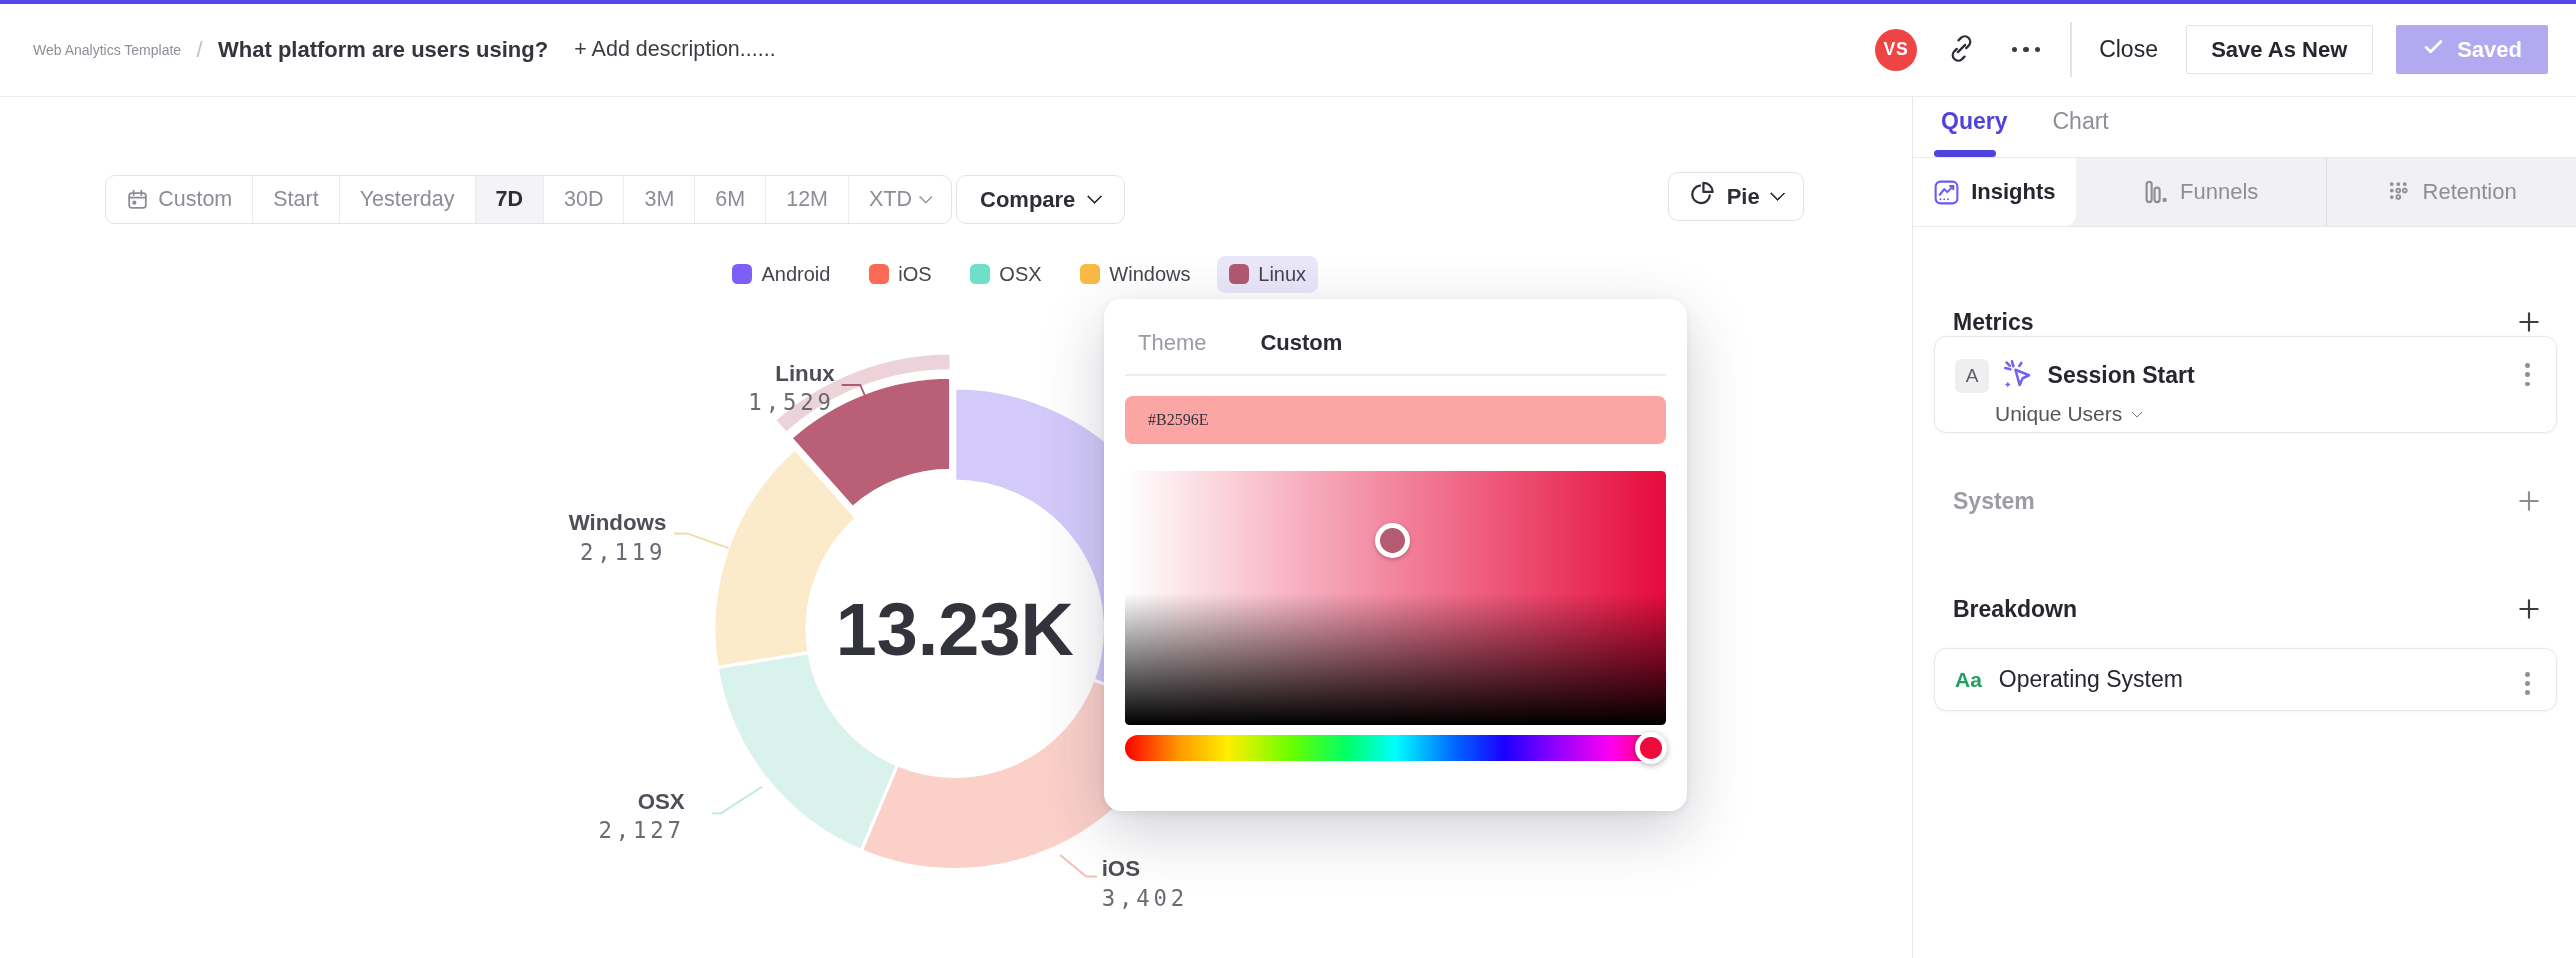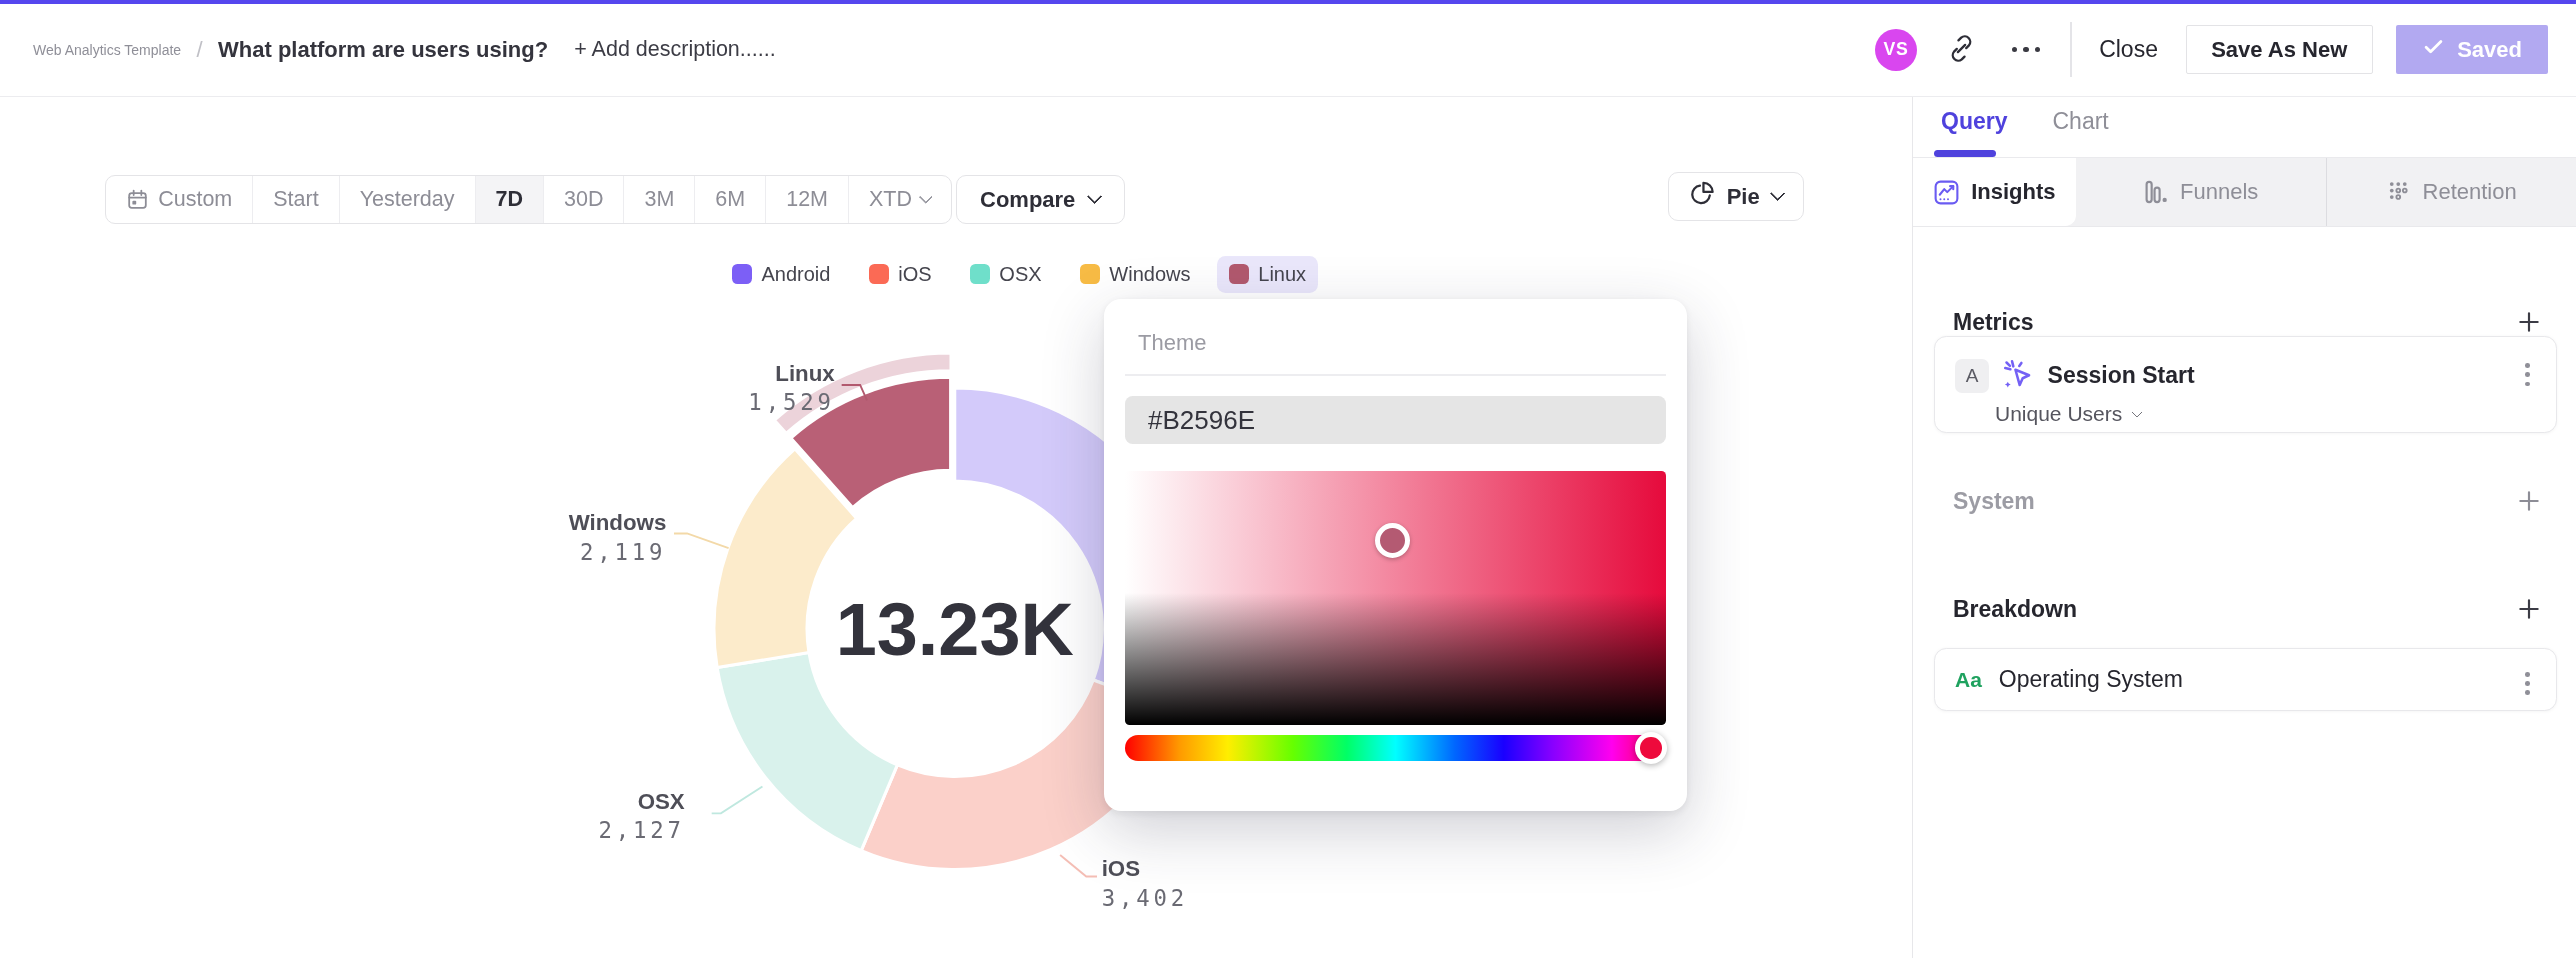--- a/index.html
+++ b/index.html
@@ -44,26 +44,26 @@
   
   .legend{position:absolute;left:720px;top:250px;height:48px;display:flex;align-items:center;gap:14px;z-index:10;}
   .legend-item{display:flex;align-items:center;gap:9.2px;padding:7px 12.3px;border-radius:8.5px;font-size:20px;font-weight:500;color:#45454e;cursor:pointer;}
   .legend-item.selected{background:#eae7fb;}
   .swatch{width:20px;height:20px;border-radius:5.4px;}
   
   #donut-svg{position:absolute;left:0;top:95px;z-index:5;}
   
   .popup{position:absolute;left:1104px;top:299px;width:583px;height:512px;background:#fff;border-radius:17px;
     box-shadow:0 20px 62px rgba(40,40,70,.22),0 2.3px 7.7px rgba(0,0,0,.07);z-index:40;}
-  .cp-tabs{position:absolute;left:34px;top:31px;display:flex;gap:54px;align-items:flex-start;flex-direction:column;}
+  .cp-tabs{position:absolute;left:34px;top:31px;display:flex;gap:54px;align-items:center;}
   .cp-tab{font-size:22px;color:#9b9ba3;cursor:pointer;}
   .cp-tab.active{color:#2b2b34;font-weight:700;}
   .cp-div{position:absolute;left:21px;right:21px;top:75px;height:1.5px;background:#ededf0;}
-  .cp-hex{position:absolute;left:21px;right:21px;top:97px;height:48px;background:#e5e5e5;border:none;border-radius:7.7px;
-    padding:0 0 0 23px;font-size:26px;color:#33333c;font-family:Liberation Sans, sans-serif;outline:none;box-sizing:border-box;}
+  .cp-hex{position:absolute;left:21px;right:21px;top:97px;height:48px;background:#fca5a5;border:none;border-radius:7.7px;
+    padding:0 0 0 23px;font-size:16px;color:#33333c;font-family:Liberation Serif, serif;outline:none;box-sizing:border-box;}
   .cp-grad{position:absolute;left:21px;right:21px;top:172px;height:254px;border-radius:4.6px;cursor:crosshair;}
   .cp-cursor{position:absolute;left:271px;top:224px;width:35px;height:35px;border-radius:50%;border:5.4px solid #fff;
     box-sizing:border-box;box-shadow:0 1.5px 4.6px rgba(0,0,0,.25);cursor:grab;}
   .cp-hue{position:absolute;left:21px;right:21px;top:436px;height:26px;border-radius:13px;cursor:pointer;
     background:linear-gradient(to right,#ff0000 0%,#ff9900 10%,#ffee00 19%,#66ff00 31%,#00ff66 41%,#00ffff 50%,#0066ff 61%,#1a00ff 70%,#8800ff 79%,#ff00ee 90%,#ff0040 100%);}
   .cp-handle{position:absolute;left:531px;top:433px;width:32px;height:32px;border-radius:50%;background:#fff;
     box-shadow:0 1.5px 6.2px rgba(0,0,0,.3);display:flex;align-items:center;justify-content:center;cursor:grab;}
   .cp-handle i{width:21.5px;height:21.5px;border-radius:50%;display:block;}
   
   .panel{position:absolute;left:1912px;top:96px;right:0;bottom:0;background:#fff;border-left:0.8px solid #e7e7ea;}
@@ -101,21 +101,21 @@
 <div class="topline" style="background: rgb(85, 70, 238);"></div>
 
 <div class="header">
   <div class="header-left">
     <span class="bc-root">Web Analytics Template</span>
     <span class="bc-sep">/</span>
     <span class="doc-title">What platform are users using?</span>
     <span class="add-desc">+ Add description......</span>
   </div>
   <div class="header-right">
-    <div class="avatar" id="avatar" style="background: #d946ef;">VS</div>
+    <div class="avatar" id="avatar" style="background: #ef4444;">VS</div>
     <div class="icon-btn">
       <span><svg viewBox="0 0 40 40" width="29" height="29" fill="none" stroke="#2e2e37" stroke-width="3.2" stroke-linecap="round" stroke-linejoin="round">
             <path d="M15 25 L25 15"></path>
             <path d="M13.5 20.5 l-3.8 3.8 a7.6 7.6 0 0 0 10.7 10.7 l3.8 -3.8"></path>
             <path d="M26.5 19.5 l3.8 -3.8 A7.6 7.6 0 0 0 19.6 5 l-3.8 3.8"></path>
           </svg></span>
     </div>
     <div class="icon-btn">
       <span class="hdots">
           <i></i>

